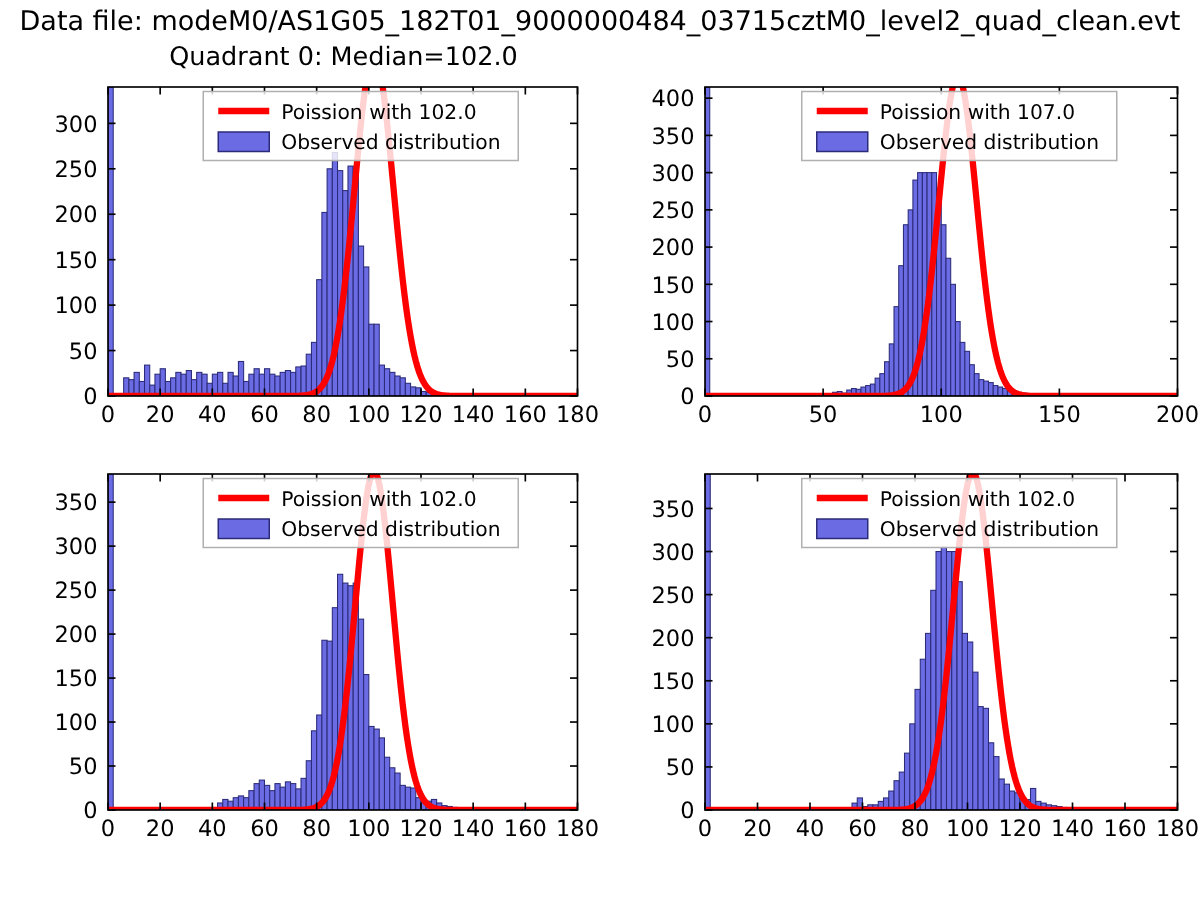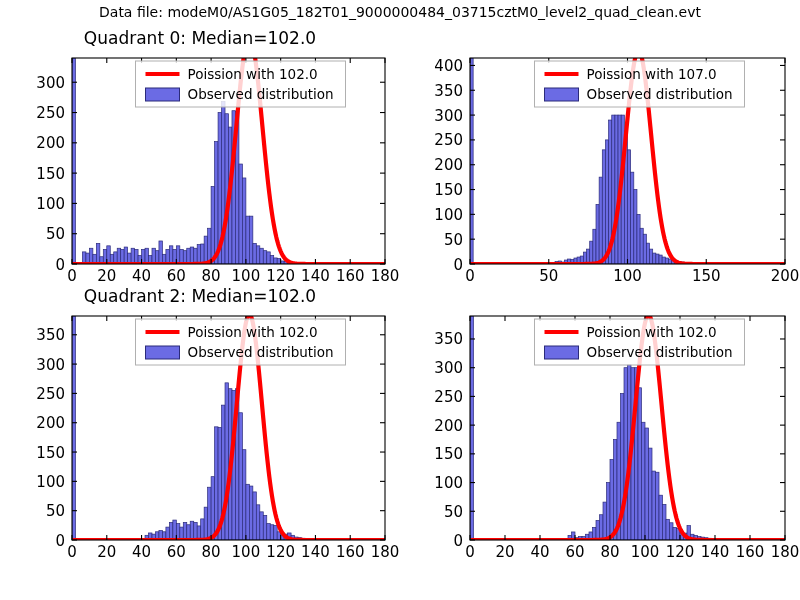--- a/index.html
+++ b/index.html
@@ -4,26 +4,26 @@
 <style>
   html,body{margin:0;padding:0;}
   body{
     width:800px;height:600px;background:#ffffff;
     font-family:"DejaVu Sans", sans-serif;
     overflow:hidden;
   }
   #root{position:relative;width:800px;height:600px;}
   .suptitle{
     position:absolute;left:0;top:4px;width:800px;text-align:center;
-    font-size:14px;color:#000;letter-spacing:0px;white-space:nowrap;
+    font-size:18px;color:#000;letter-spacing:0px;white-space:nowrap;
   }
   .panel{position:absolute;}
   .paneltitle{
     position:absolute;width:100%;text-align:center;top:0;
-    font-size:17px;color:#000;white-space:nowrap;
+    font-size:17px;color:#000;white-space:nowrap;padding-left:29px;
   }
   svg{display:block;overflow:visible;}
   .axline{stroke:#000;stroke-width:1.1;fill:none;}
   .tick{stroke:#000;stroke-width:1.1;}
   .ticklabel{font-size:15px;fill:#000;font-family:"DejaVu Sans", sans-serif;}
   .bar{fill:#6b6be4;stroke:#2b2b7a;stroke-width:0.7;}
   .fitcurve{fill:none;stroke:#ff0000;stroke-width:4.2;stroke-linejoin:round;stroke-linecap:round;}
   .legendbox{fill:#ffffff;fill-opacity:0.82;stroke:#b0b0b0;stroke-width:1;}
   .legendtext{font-size:13.5px;fill:#000;font-family:"DejaVu Sans", sans-serif;}
   .legendline{stroke:#ff0000;stroke-width:4.2;}
@@ -284,21 +284,20 @@
         <g>
           <rect x="134.5" y="33" width="210" height="46" class="legendbox"></rect>
           <line x1="144.5" y1="46" x2="178.5" y2="46" class="legendline"></line>
           <text x="186.5" y="51" class="legendtext">Poission with 107.0</text>
           <rect x="144.5" y="60" width="34" height="13" class="legendswatch"></rect>
           <text x="186.5" y="71" class="legendtext">Observed distribution</text>
         </g>
       </svg>
     </div>
   <div class="panel" style="left: 0px; top: 286px; width: 400px; height: 300px;">
-      <div class="paneltitle">Quadrant 2: Median=102.0</div>
       <svg width="400" height="300">
         <defs>
           <clipPath id="clip2">
             <rect x="72" y="30" width="313" height="224"></rect>
           </clipPath>
         </defs>
         <g clip-path="url(#clip2)">
           <g>
             <rect x="72" y="30" width="3.4777777777777743" height="224" class="bar"></rect>
             <rect x="145.03333333333333" y="249.3089005235602" width="3.4777777777777885" height="4.691099476439803" class="bar"></rect>

